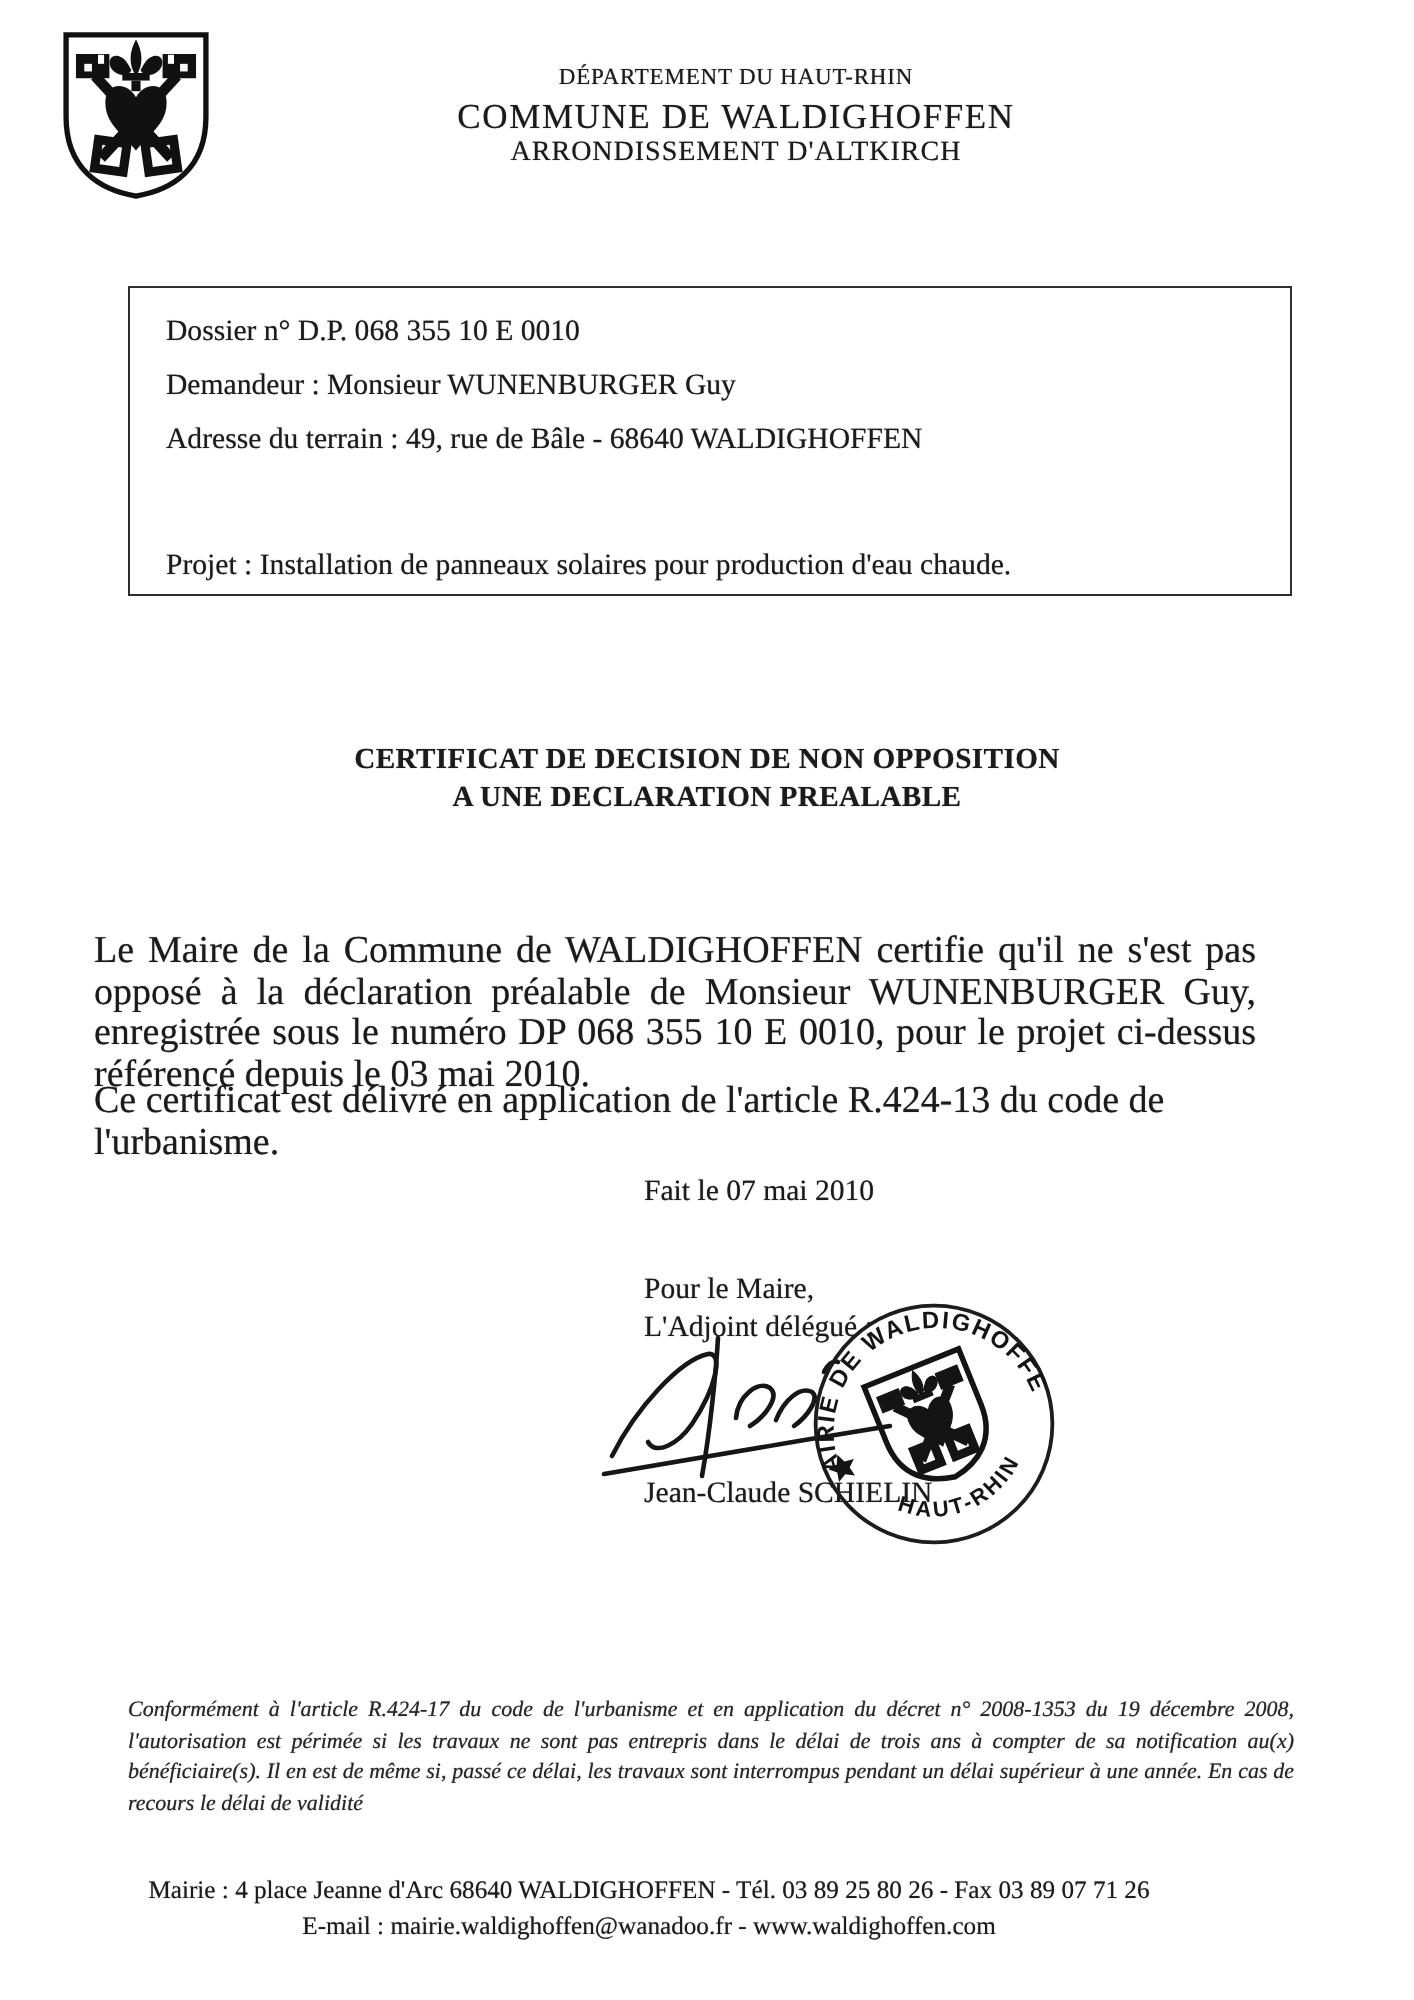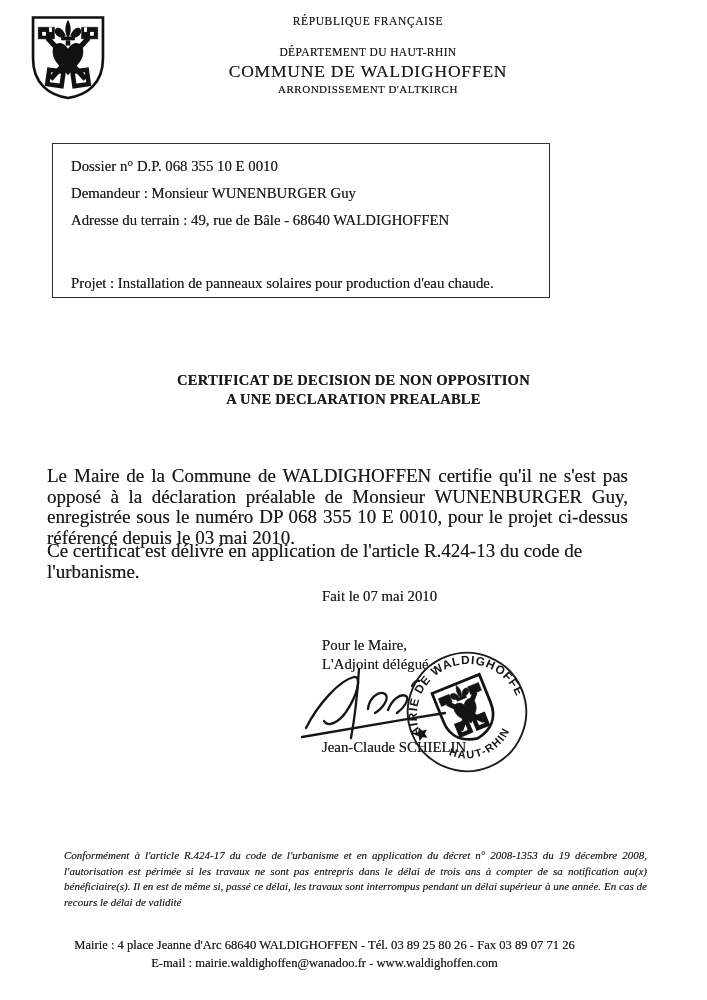--- a/index.html
+++ b/index.html
@@ -11,25 +11,25 @@
   }
   .abs{position:absolute;}
   .scan{text-shadow:0 0 .5px rgba(25,25,25,.65);}
 
   
   .crest{left:30px;top:14px;width:76px;height:86px;}
   .header-text{left:85px;top:15px;width:566px;text-align:center;line-height:1.15;}
   .h-line1{font-size:11.5px;letter-spacing:.6px;}
   .h-line2{font-size:11.5px;letter-spacing:.4px;margin-top:18px;}
   .h-line3{font-size:17.5px;letter-spacing:.8px;margin-top:2px;}
-  .h-line4{font-size:11px;letter-spacing:.5px;margin-top:1px;}
+  .h-line4{font-size:14px;letter-spacing:.5px;margin-top:1px;}
 
   
   .dossier-box{
-    left:52px;top:143px;width:498px;height:155px;
+    left:64px;top:143px;width:582px;height:155px;
     border:1.5px solid #2e2e2e;box-sizing:border-box;
     padding:13px 10px 0 18px;font-size:14.8px;
   }
   .dossier-line{height:27px;line-height:18px;}
   .project-line{position:absolute;left:18px;bottom:5px;line-height:18px;white-space:nowrap;}
   .u{}
 
   
   .title-block{left:60px;top:371px;width:587px;text-align:center;
     font-weight:bold;font-size:14.6px;line-height:18.5px;letter-spacing:.2px;}
@@ -81,21 +81,20 @@
 
     <path d="M50,7 C45.5,15 45,24 50,31 C55,24 54.5,15 50,7 Z" stroke="none"></path>
     <path d="M41,19 C33,14 29,24 37,29 C41,31.5 46,30 47,27 C45,24 44,21 41,19 Z" stroke="none"></path>
     <path d="M59,19 C67,14 71,24 63,29 C59,31.5 54,30 53,27 C55,24 56,21 59,19 Z" stroke="none"></path>
     <rect x="41" y="29" width="18" height="5" stroke="none"></rect>
     <rect x="47" y="34" width="6" height="7" stroke="none"></rect>
   </g>
 </svg>
 
 <div class="abs header-text scan">
-  <div class="h-line1">RÉPUBLIQUE FRANÇAISE</div>
   <div class="h-line2">DÉPARTEMENT DU HAUT-RHIN</div>
   <div class="h-line3">COMMUNE DE WALDIGHOFFEN</div>
   <div class="h-line4">ARRONDISSEMENT D'ALTKIRCH</div>
 </div>
 
 <div class="abs dossier-box scan">
   <div class="dossier-line">Dossier n° D.P. 068 355 10 E 0010</div>
   <div class="dossier-line">Demandeur : Monsieur WUNENBURGER Guy</div>
   <div class="dossier-line">Adresse du terrain : 49, rue de Bâle - 68640 WALDIGHOFFEN</div>
   <div class="project-line"><span class="u">Projet</span><span> : Installation de panneaux solaires pour production d'eau chaude.</span></div>

